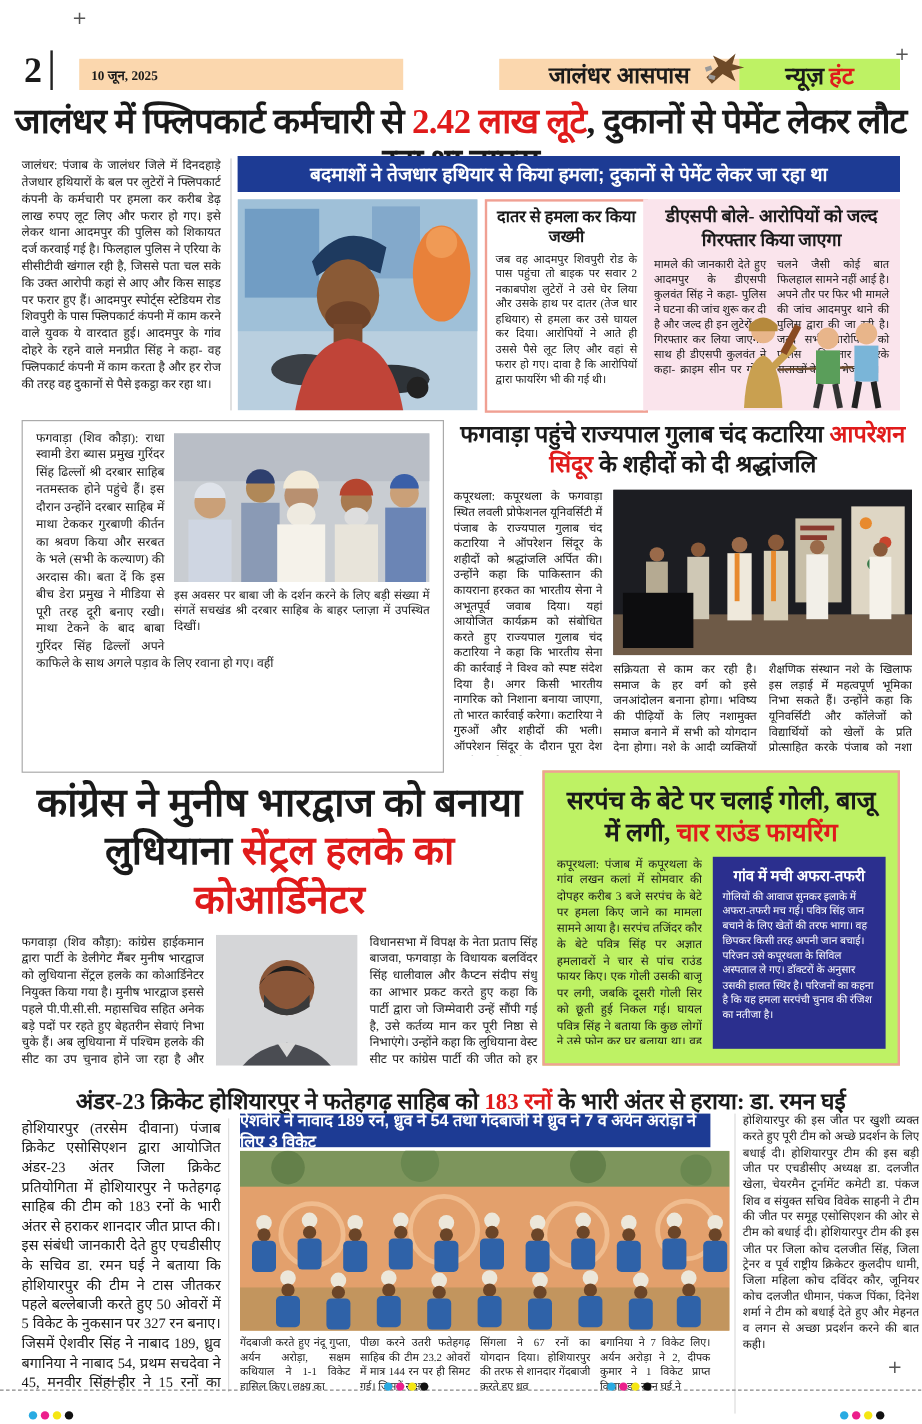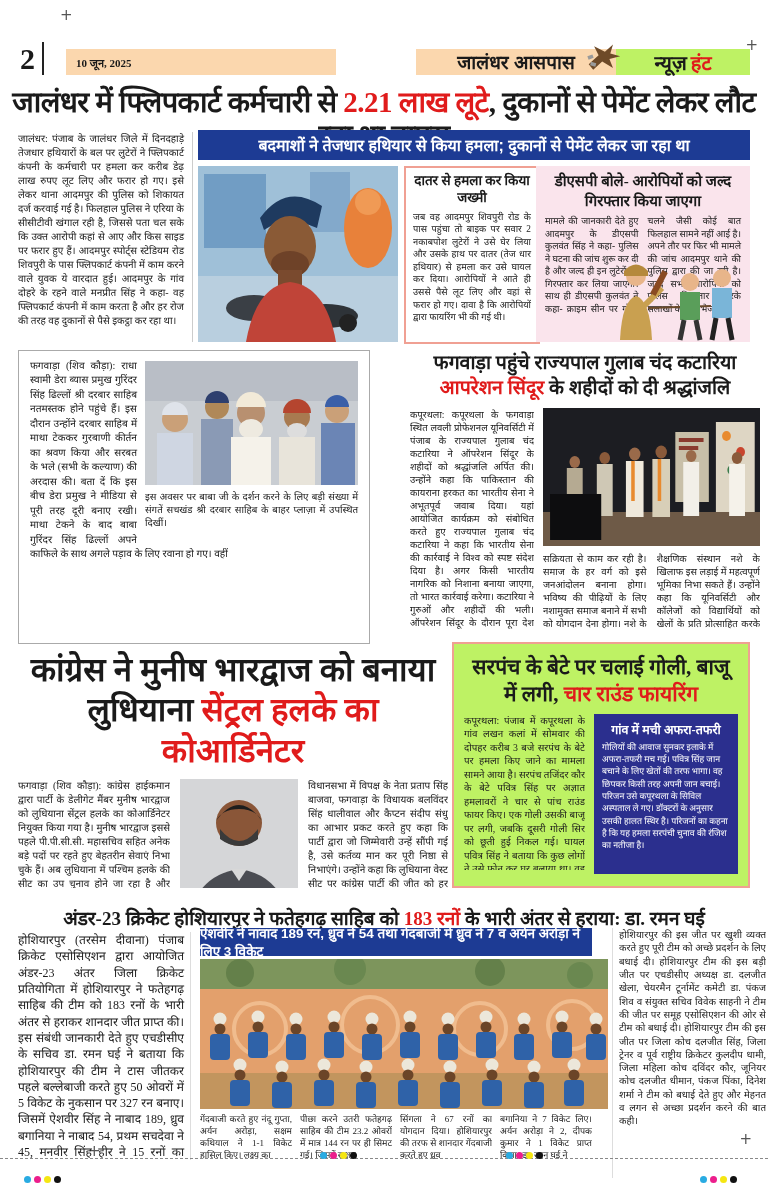--- a/index.html
+++ b/index.html
@@ -33,21 +33,21 @@
 
   
   .art2{position:absolute;top:350px;left:18px;width:352px;height:294px;border:1px solid #aaa;padding:8px 11px;overflow:hidden;box-sizing:border-box;}
   .art2 h2{font-size:22px;font-weight:800;text-align:center;line-height:1.25;margin:2px 0 8px;}
   .art2-right{float:right;width:213px;margin:2px 0 4px 8px;}
   .art2-right svg{width:213px;height:124px;display:block;}
   .caption{font-size:9.8px;line-height:1.35;text-align:justify;margin-top:5px;}
   .art2 p{font-size:10.2px;line-height:1.42;text-align:justify;margin:0;}
 
   
-  .art3{position:absolute;top:350px;left:378px;right:8px;height:280px;overflow:hidden;margin-left:32px;}
+  .art3{position:absolute;top:350px;left:378px;right:8px;height:280px;overflow:hidden;}
   .art3 h2{font-size:19.5px;font-weight:800;text-align:center;line-height:1.3;margin:0;}
   .art3-row{display:flex;gap:9px;margin-top:7px;}
   .g-col1{width:124px;flex:none;font-size:9.6px;line-height:1.36;text-align:justify;height:224px;overflow:hidden;}
   .g-right{flex:1;}
   .g-right svg{width:100%;height:138px;display:block;}
   .g-two{display:flex;gap:10px;margin-top:6px;}
   .g-two .gc{flex:1;font-size:9.6px;line-height:1.36;text-align:justify;height:80px;overflow:hidden;}
 
   
   .art4{position:absolute;top:650px;left:18px;width:430px;height:238px;overflow:hidden;}
@@ -108,21 +108,21 @@
         <path d="M3 24 L14 14 L9 4 L21 10 L30 2 L27 12 L38 15 L26 18 L30 28 L18 21 L8 30 Z" fill="#6e4a28"></path>
         <rect x="2" y="14" width="6" height="4" fill="#9a9a9a" transform="rotate(-20 5 16)"></rect>
         <rect x="5" y="22" width="6" height="4" fill="#9a9a9a" transform="rotate(15 8 24)"></rect>
       </svg>
       <span>न्यूज़</span>
       <span class="red">हंट</span>
     </div>
   </div>
 
   <div class="lead-headline">
-    <span>जालंधर में फ्लिपकार्ट कर्मचारी से </span><span class="red">2.21 लाख लूटे</span><span>, दुकानों से पेमेंट लेकर लौट रहा था वापस</span>
+    <span>जालंधर में फ्लिपकार्ट कर्मचारी से </span><span class="red">2.42 लाख लूटे</span><span>, दुकानों से पेमेंट लेकर लौट रहा था वापस</span>
   </div>
 
   <div class="art1-left">जालंधर: पंजाब के जालंधर जिले में दिनदहाड़े तेजधार हथियारों के बल पर लुटेरों ने फ्लिपकार्ट कंपनी के कर्मचारी पर हमला कर करीब डेढ़ लाख रुपए लूट लिए और फरार हो गए। इसे लेकर थाना आदमपुर की पुलिस को शिकायत दर्ज करवाई गई है। फिलहाल पुलिस ने एरिया के सीसीटीवी खंगाल रही है, जिससे पता चल सके कि उक्त आरोपी कहां से आए और किस साइड पर फरार हुए हैं। आदमपुर स्पोर्ट्स स्टेडियम रोड शिवपुरी के पास फ्लिपकार्ट कंपनी में काम करने वाले युवक ये वारदात हुई। आदमपुर के गांव दोहरे के रहने वाले मनप्रीत सिंह ने कहा- वह फ्लिपकार्ट कंपनी में काम करता है और हर रोज की तरह वह दुकानों से पैसे इकट्ठा कर रहा था।</div>
   <div class="banner1">
     <span>बदमाशों ने तेजधार हथियार से किया हमला; दुकानों से पेमेंट लेकर जा रहा था</span>
   </div>
   <svg class="photo1" viewBox="0 0 200 176" preserveAspectRatio="none">
     <rect width="200" height="176" fill="#b9cfdf"></rect>
     <rect width="200" height="110" fill="#9fc0d8"></rect>
     <rect x="6" y="8" width="62" height="74" fill="#4a7fb5" opacity="0.55"></rect>

